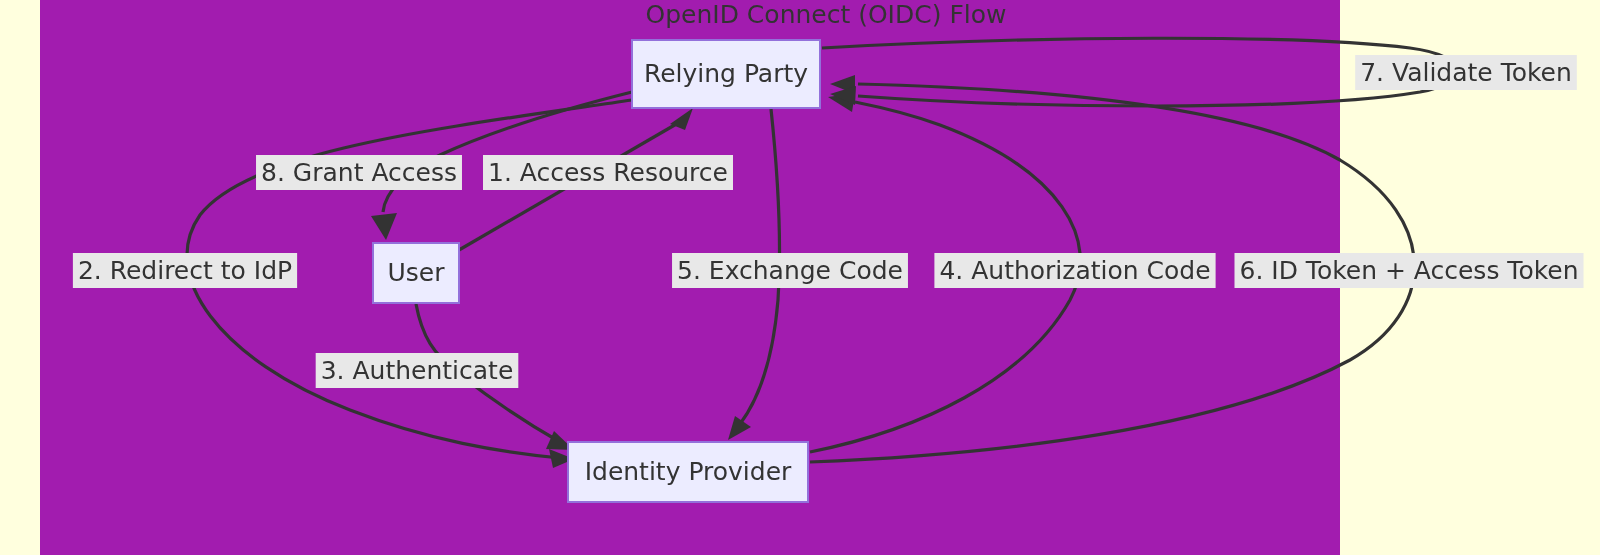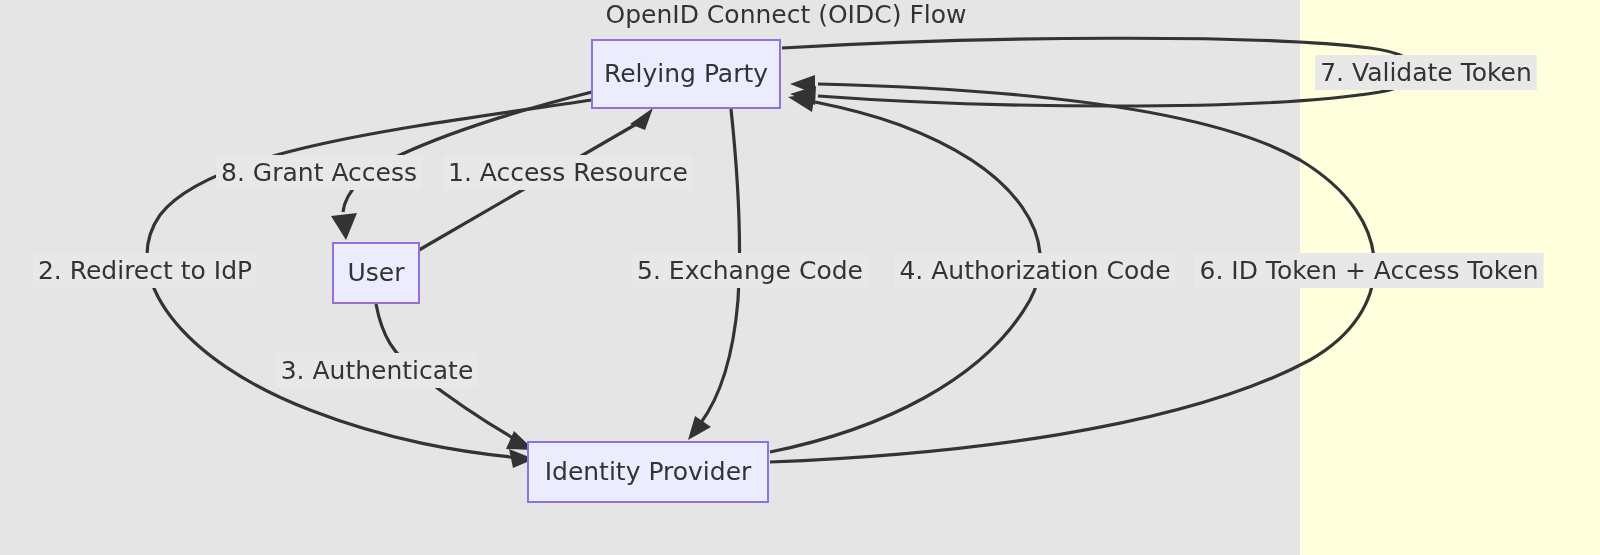--- a/index.html
+++ b/index.html
@@ -11,21 +11,22 @@
   body {
     width: 1600px;
     height: 555px;
     overflow: hidden;
     font-family: "DejaVu Sans", "Liberation Sans", sans-serif;
   }
   #diagram-root {
     position: relative;
     width: 1300px;
     height: 555px;
-    background: #e5e5e5;
+    background: #a21caf;
+    margin-left: 40px;
   }
   svg#flow-svg {
     display: block;
     width: 1600px;
     height: 555px;
   }
   .edge-path {
     fill: none;
     stroke: #333333;
     stroke-width: 3.2px;

